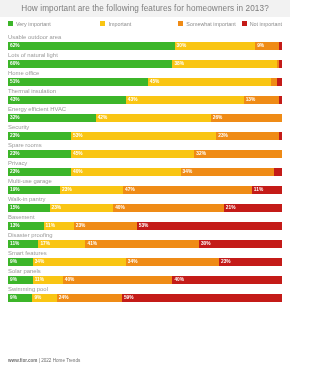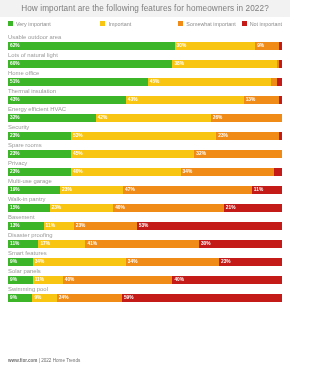--- a/index.html
+++ b/index.html
@@ -71,21 +71,21 @@
     font-size:4.6px;color:#6f6f6f;white-space:nowrap;
   }
   .footer .brand{font-weight:bold;}
 </style>
 </head>
 <body>
 
 <div id="chart-root">
 
   <div class="title-bar">
-    <div class="title">How important are the following features for homeowners in 2022?</div>
+    <div class="title">How important are the following features for homeowners in 2013?</div>
   </div>
 
   <div class="legend" id="legend-host">
       <div class="legend-item">
         <span class="legend-swatch" style="background: rgb(60, 181, 41);"></span>
         <span class="legend-label">Very important</span>
       </div>
       <div class="legend-item">
         <span class="legend-swatch" style="background: rgb(249, 197, 19);"></span>
         <span class="legend-label">Important</span>

